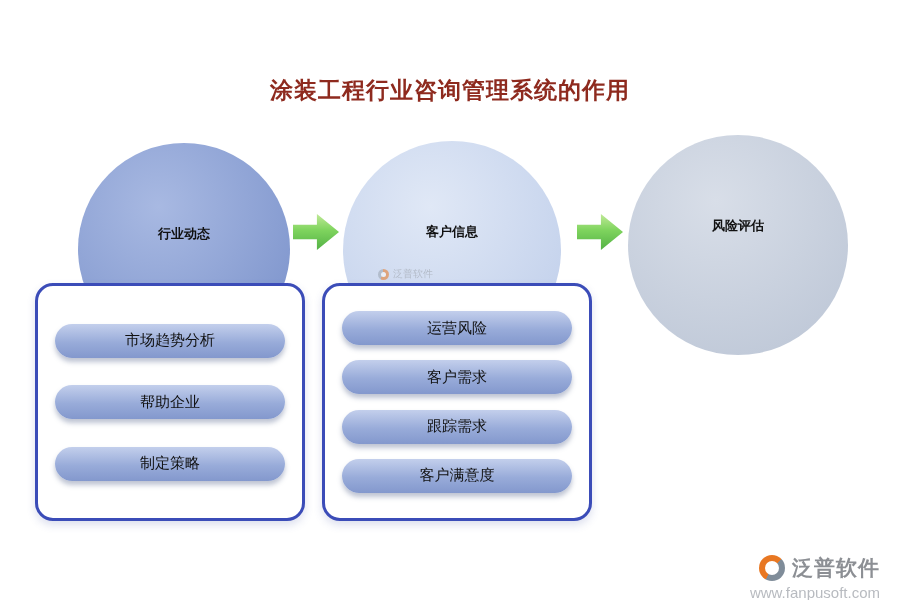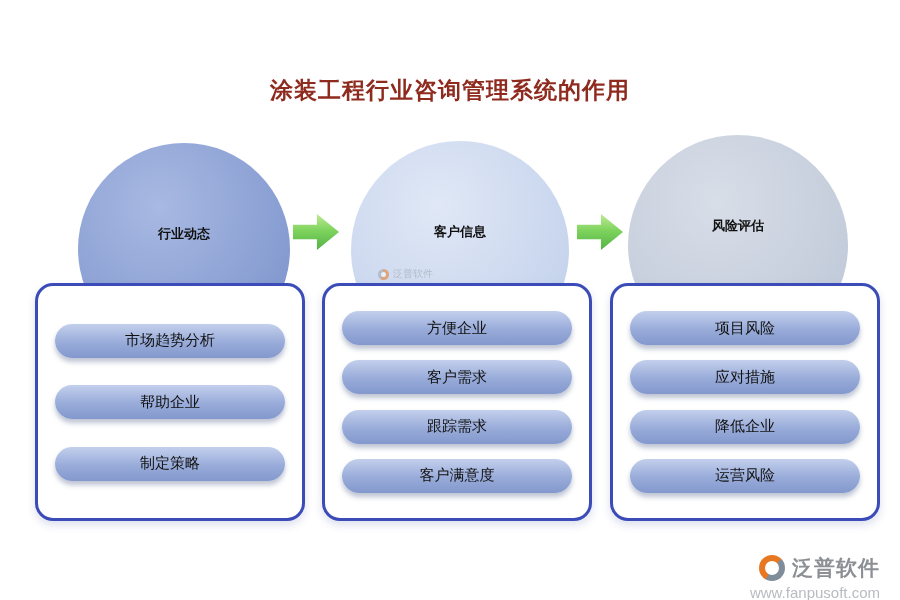--- a/index.html
+++ b/index.html
@@ -4,21 +4,21 @@
 <style>
   html,body{margin:0;padding:0;background:#ffffff;font-family:"Liberation Sans","DejaVu Sans",sans-serif;}
   .canvas{position:relative;width:900px;height:600px;background:#ffffff;overflow:hidden;margin:15px auto;}
 
   .title{position:absolute;top:60px;left:0;width:100%;text-align:center;
          font-size:23px;font-weight:bold;color:#8e2a1e;letter-spacing:1px;margin:0;}
 
   .circle{position:absolute;border-radius:50%;}
   .circle-1{left:78px;top:128px;width:212px;height:212px;
             background:radial-gradient(circle at 38% 30%, #a8b9e2, #8399cf 75%);}
-  .circle-2{left:351px;top:126px;width:218px;height:218px;
+  .circle-2{left:343px;top:126px;width:218px;height:218px;
             background:radial-gradient(circle at 40% 30%, #e0e8f6, #c4d2ec 78%);}
   .circle-3{left:628px;top:120px;width:220px;height:220px;
             background:radial-gradient(circle at 40% 30%, #d8deе8, #c1cad9 78%);
             background:radial-gradient(circle at 40% 30%, #d8dee8, #c1cad9 78%);}
   .circle-label{position:absolute;top:82px;left:0;width:100%;text-align:center;
                 font-size:13px;font-weight:bold;color:#111;}
 
   .arrow{position:absolute;width:46px;height:40px;
          background:linear-gradient(180deg,#c8ec9e 0%,#7fd45e 45%,#4fae43 100%);
          clip-path:polygon(0% 32%, 52% 32%, 52% 5%, 100% 50%, 52% 95%, 52% 68%, 0% 68%);
@@ -77,32 +77,26 @@
   <div class="arrow arrow-1"></div>
   <div class="arrow arrow-2"></div>
 
   <div class="panel panel-1">
     <div class="pill">市场趋势分析</div>
     <div class="pill">帮助企业</div>
     <div class="pill">制定策略</div>
   </div>
 
   <div class="panel panel-2">
-    <div class="pill">方便企业</div>
+    <div class="pill">运营风险</div>
     <div class="pill">客户需求</div>
     <div class="pill">跟踪需求</div>
     <div class="pill">客户满意度</div>
   </div>
 
-  <div class="panel panel-3">
-    <div class="pill">项目风险</div>
-    <div class="pill">应对措施</div>
-    <div class="pill">降低企业</div>
-    <div class="pill">运营风险</div>
-  </div>
 
   <div class="watermark">
     <span class="wm-icon"></span>
     <span class="wm-text">泛普软件</span>
   </div>
 
   <div class="footer">
     <div class="brand-row">
       <span class="logo-icon"></span>
       <span class="brand-name">泛普软件</span>

